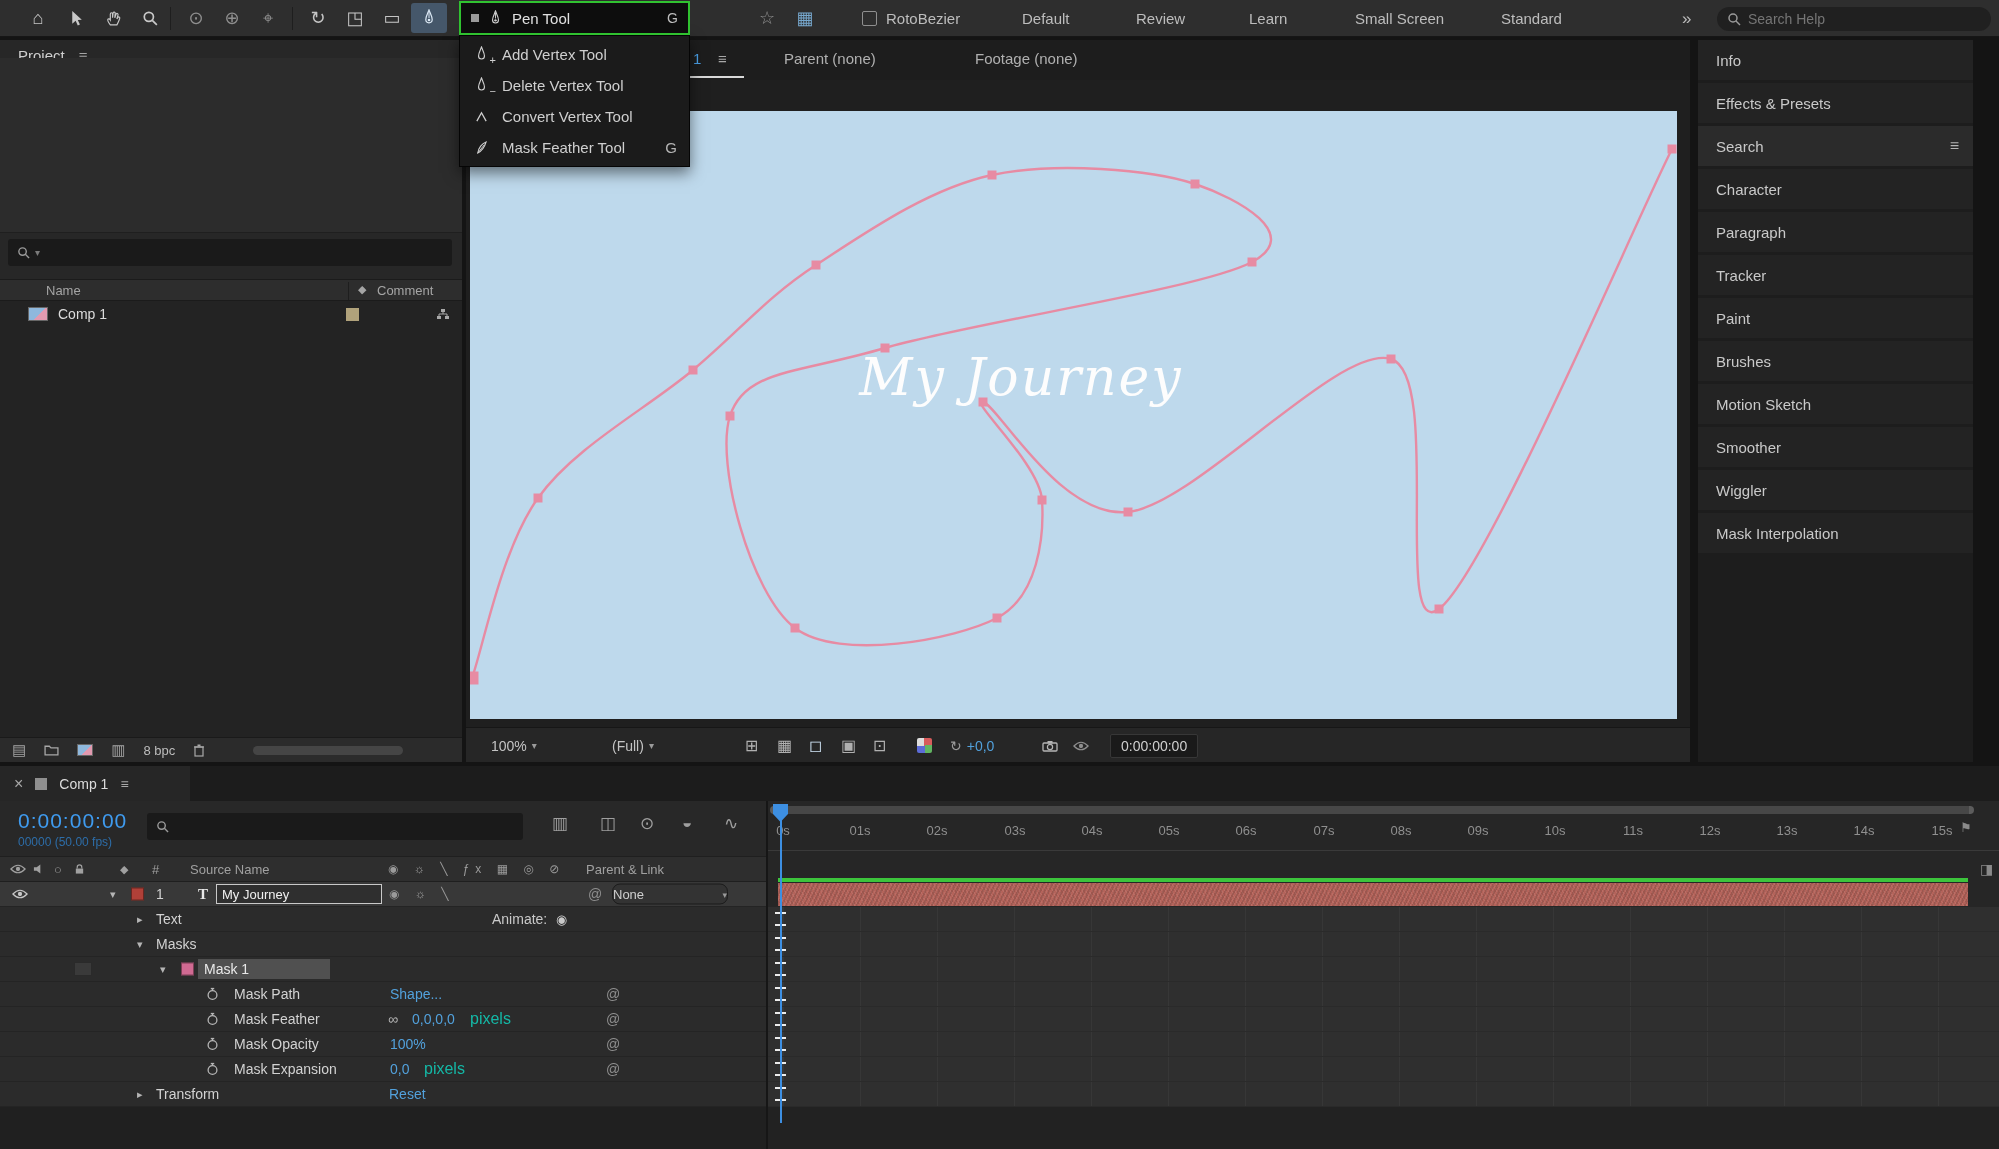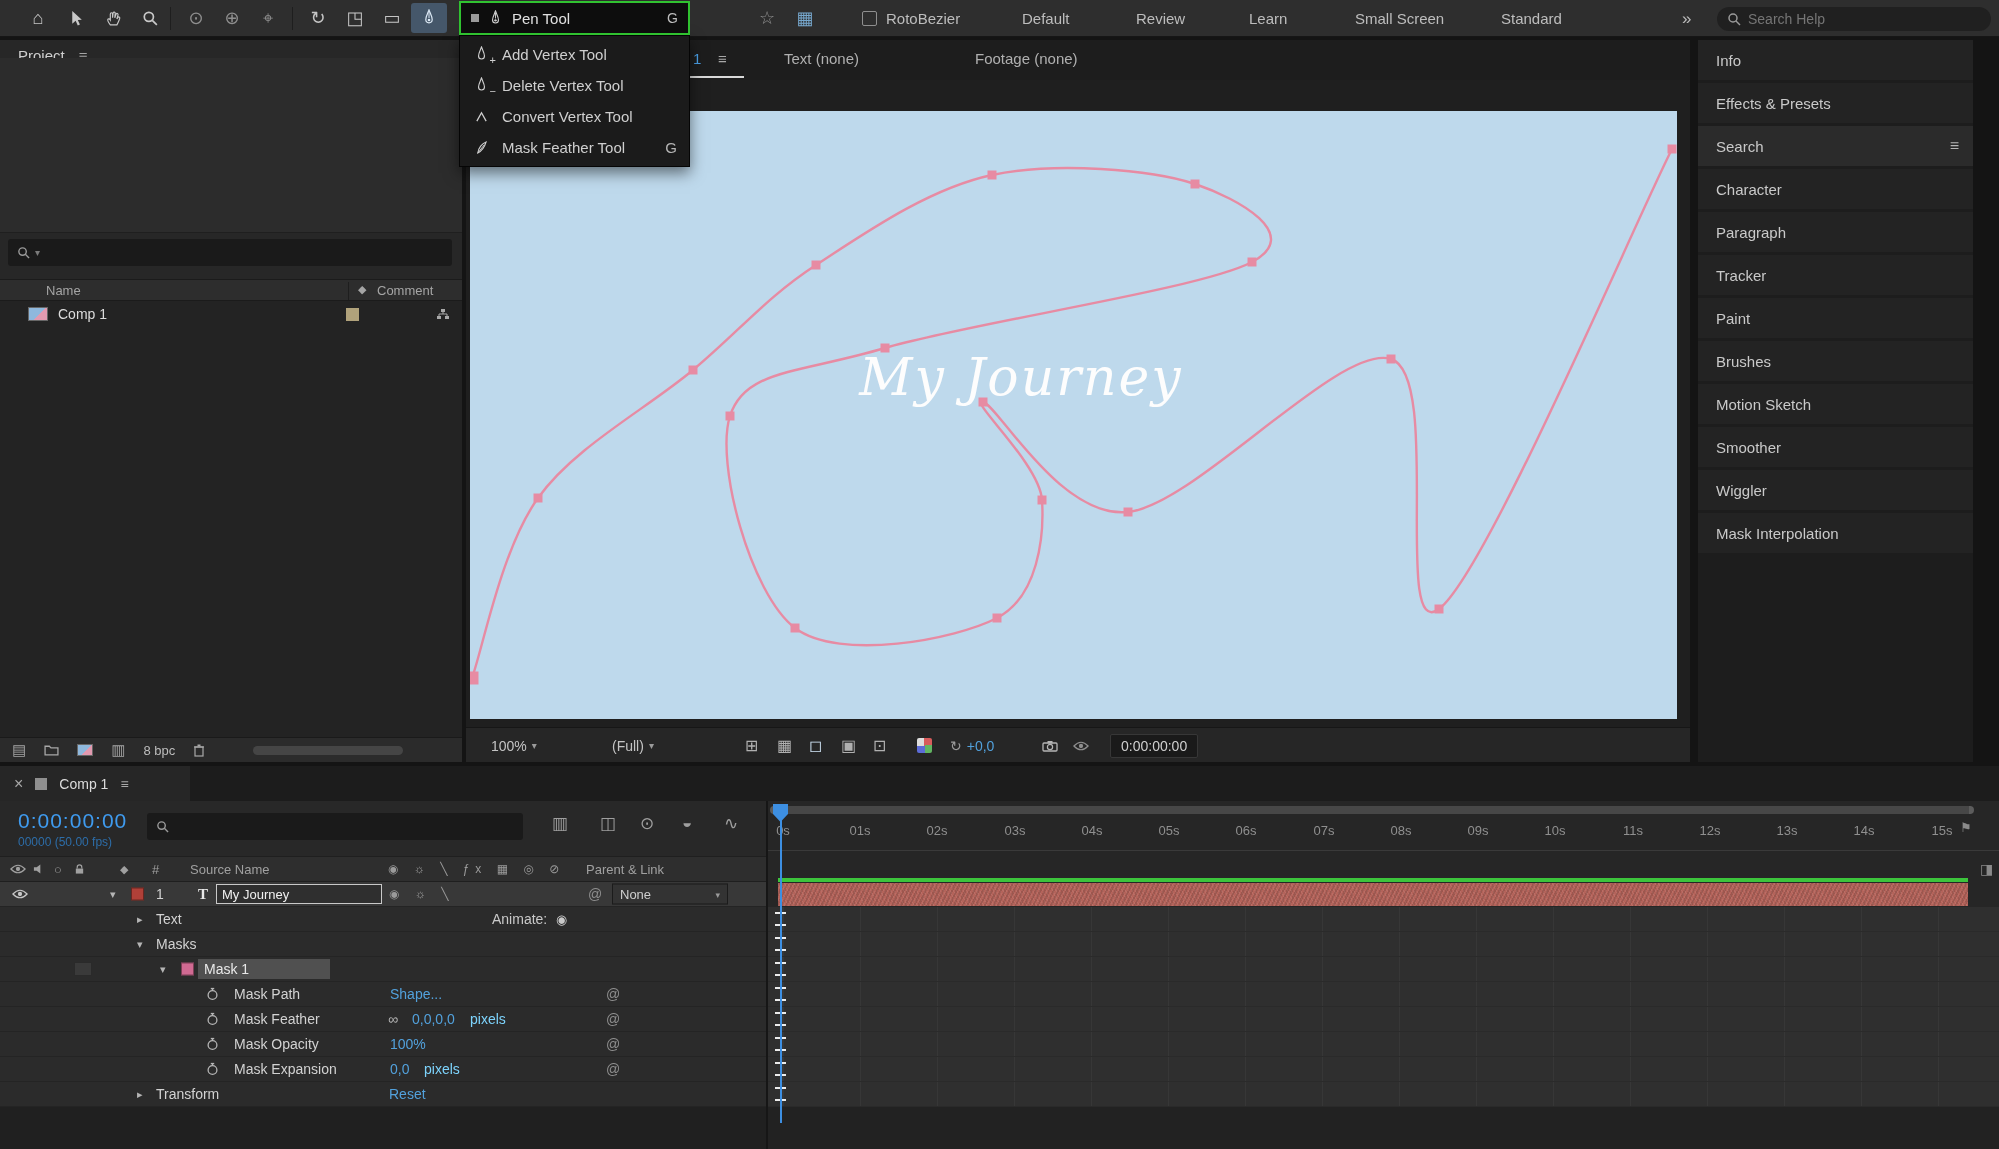--- a/index.html
+++ b/index.html
@@ -67,25 +67,25 @@
   #tl-search{position:absolute;left:147px;top:12px;width:376px;height:27px;background:#1a1a1a;border-radius:3px;display:flex;align-items:center;gap:5px;padding:0 9px}
   .tlico{position:absolute;top:12px;font-size:17px;color:#9f9f9f}
   #tl-colhead{position:absolute;left:0;top:55px;width:766px;height:26px;background:#2e2e2e;border-top:1px solid #1f1f1f;border-bottom:1px solid #1f1f1f;font-size:13px;color:#a0a0a0}
   #tl-colhead span{position:absolute;top:50%;transform:translateY(-50%)}
   .trow{position:absolute;left:0;width:766px;height:25px;background:#2b2b2b;border-bottom:1px solid #242424}
   .trow>*{position:absolute;top:50%;transform:translateY(-50%)}
   .trow.layerrow{background:#383838}
   .plabel{color:#d2d2d2;font-size:14px;white-space:nowrap}
   .chev{color:#b5b5b5;font-size:11px}
   .val{color:#52a1dc;font-size:14px}
-  .unit{color:#7dd3fc;font-size:14px}
+  .unit{color:#14b8a6;font-size:16px}
   .pick{color:#8f8f8f;font-size:14px}
   .sw{width:13px;height:13px;stroke:#b5b5b5;fill:none;stroke-width:1.3}
   .namebox{left:216px;width:166px;height:20px;border:1px solid #c9c9c9;background:#2f2f2f;color:#f0f0f0;font-size:13px;display:flex;align-items:center;padding-left:5px}
-  .pdrop{left:612px;width:116px;height:21px;background:#333;border:1px solid #1b1b1b;border-radius:0;color:#cfcfcf;font-size:13px;display:flex;align-items:center;padding:0 7px;justify-content:space-between}
+  .pdrop{left:612px;width:116px;height:21px;background:#333;border:1px solid #1b1b1b;border-radius:8px;color:#cfcfcf;font-size:13px;display:flex;align-items:center;padding:0 0;justify-content:space-between}
   .swatch{width:13px;height:13px;border:1px solid rgba(0,0,0,.4)}
   .mask1box{left:198px;width:132px;height:20px;background:#505050;color:#e8e8e8;font-size:14px;display:flex;align-items:center;padding-left:6px}
   .graybox{left:74px;width:18px;height:14px;background:#3a3a3a;border:1px solid #2a2a2a}
   
   #navigator{position:absolute;left:2px;top:5px;width:1204px;height:8px;background:#474747;border-radius:4px;border-left:5px solid #5c5c5c;border-right:5px solid #5c5c5c}
   #ruler{position:absolute;left:0;top:13px;width:1233px;height:37px;border-bottom:1px solid #3a3a3a}
   .rlabel{position:absolute;top:9px;transform:translateX(-50%);font-size:13px;color:#8f8f8f}
   #cachebar{position:absolute;left:10px;top:77px;width:1190px;height:4px}
   #layerbar{position:absolute;left:10px;top:82px;width:1190px;height:23px;background-image:repeating-linear-gradient(115deg,rgba(0,0,0,.13) 0 2px,transparent 2px 4px),repeating-linear-gradient(65deg,rgba(255,255,255,.07) 0 1px,transparent 1px 3px)}
   #gridrows{position:absolute;left:0;top:106px;width:1233px;height:200px;background-color:#2f2f2f;background-image:repeating-linear-gradient(to right,#373737 0 1px,transparent 1px 77px);background-position:15px 0}
@@ -274,21 +274,21 @@
       </svg>
     <div class="hscroll"></div>
   </div>
 </div>
 
 <div id="viewer">
   <div id="viewer-tabs">
     <span style="position:absolute;left:227px;top:10px;color:#4aa0e8">1</span>
     <span style="position:absolute;left:252px;top:10px;color:#a8a8a8">≡</span>
     <div style="position:absolute;left:220px;top:36px;width:58px;height:2px;background:#d8d8d8"></div>
-    <span style="position:absolute;left:318px;top:10px">Text (none)</span>
+    <span style="position:absolute;left:318px;top:10px">Parent (none)</span>
     <span style="position:absolute;left:509px;top:10px">Footage (none)</span>
   </div>
 
   <div id="comp-canvas" style="background: rgb(190, 217, 236);">
     <div class="journey">My Journey</div>
     <svg width="1207" height="608" viewBox="0 0 1207 608" style="position:absolute;left:0;top:0">
         <path d="M 2,567 C 13,537 31.166666666666664,438.3333333333333 68,387 C 104.83333333333334,335.6666666666667 176.66666666666666,297.8333333333333 223,259 C 269.3333333333333,220.16666666666666 296.1666666666667,186.5 346,154 C 395.8333333333333,121.5 458.8333333333333,77.5 522,64 C 585.1666666666666,50.5 681.6666666666666,58.5 725,73 C 768.3333333333334,87.5 833.6666666666666,123.66666666666667 782,151 C 730.3333333333334,178.33333333333334 502,211.33333333333334 415,237 C 328,262.6666666666667 275,258.3333333333333 260,305 C 245,351.6666666666667 280.5,483.3333333333333 325,517 C 369.5,550.6666666666666 485.8333333333333,528.3333333333334 527,507 C 568.1666666666666,485.6666666666667 574.3333333333334,425 572,389 C 569.6666666666666,353 498.6666666666667,289 513,291 C 527.3333333333334,293 590,408.1666666666667 658,401 C 726,393.8333333333333 869.1666666666666,231.83333333333334 921,248 C 972.8333333333334,264.1666666666667 922.1666666666666,533 969,498 C 1015.8333333333334,463 1163.1666666666667,114.66666666666667 1202,38" fill="none" stroke="#e78ba3" stroke-width="2.4"></path>
         <rect x="-4.5" y="560.5" width="13" height="13" fill="#e78ba3"></rect>
         <rect x="63.5" y="382.5" width="9" height="9" fill="#e78ba3"></rect>
         <rect x="218.5" y="254.5" width="9" height="9" fill="#e78ba3"></rect>

